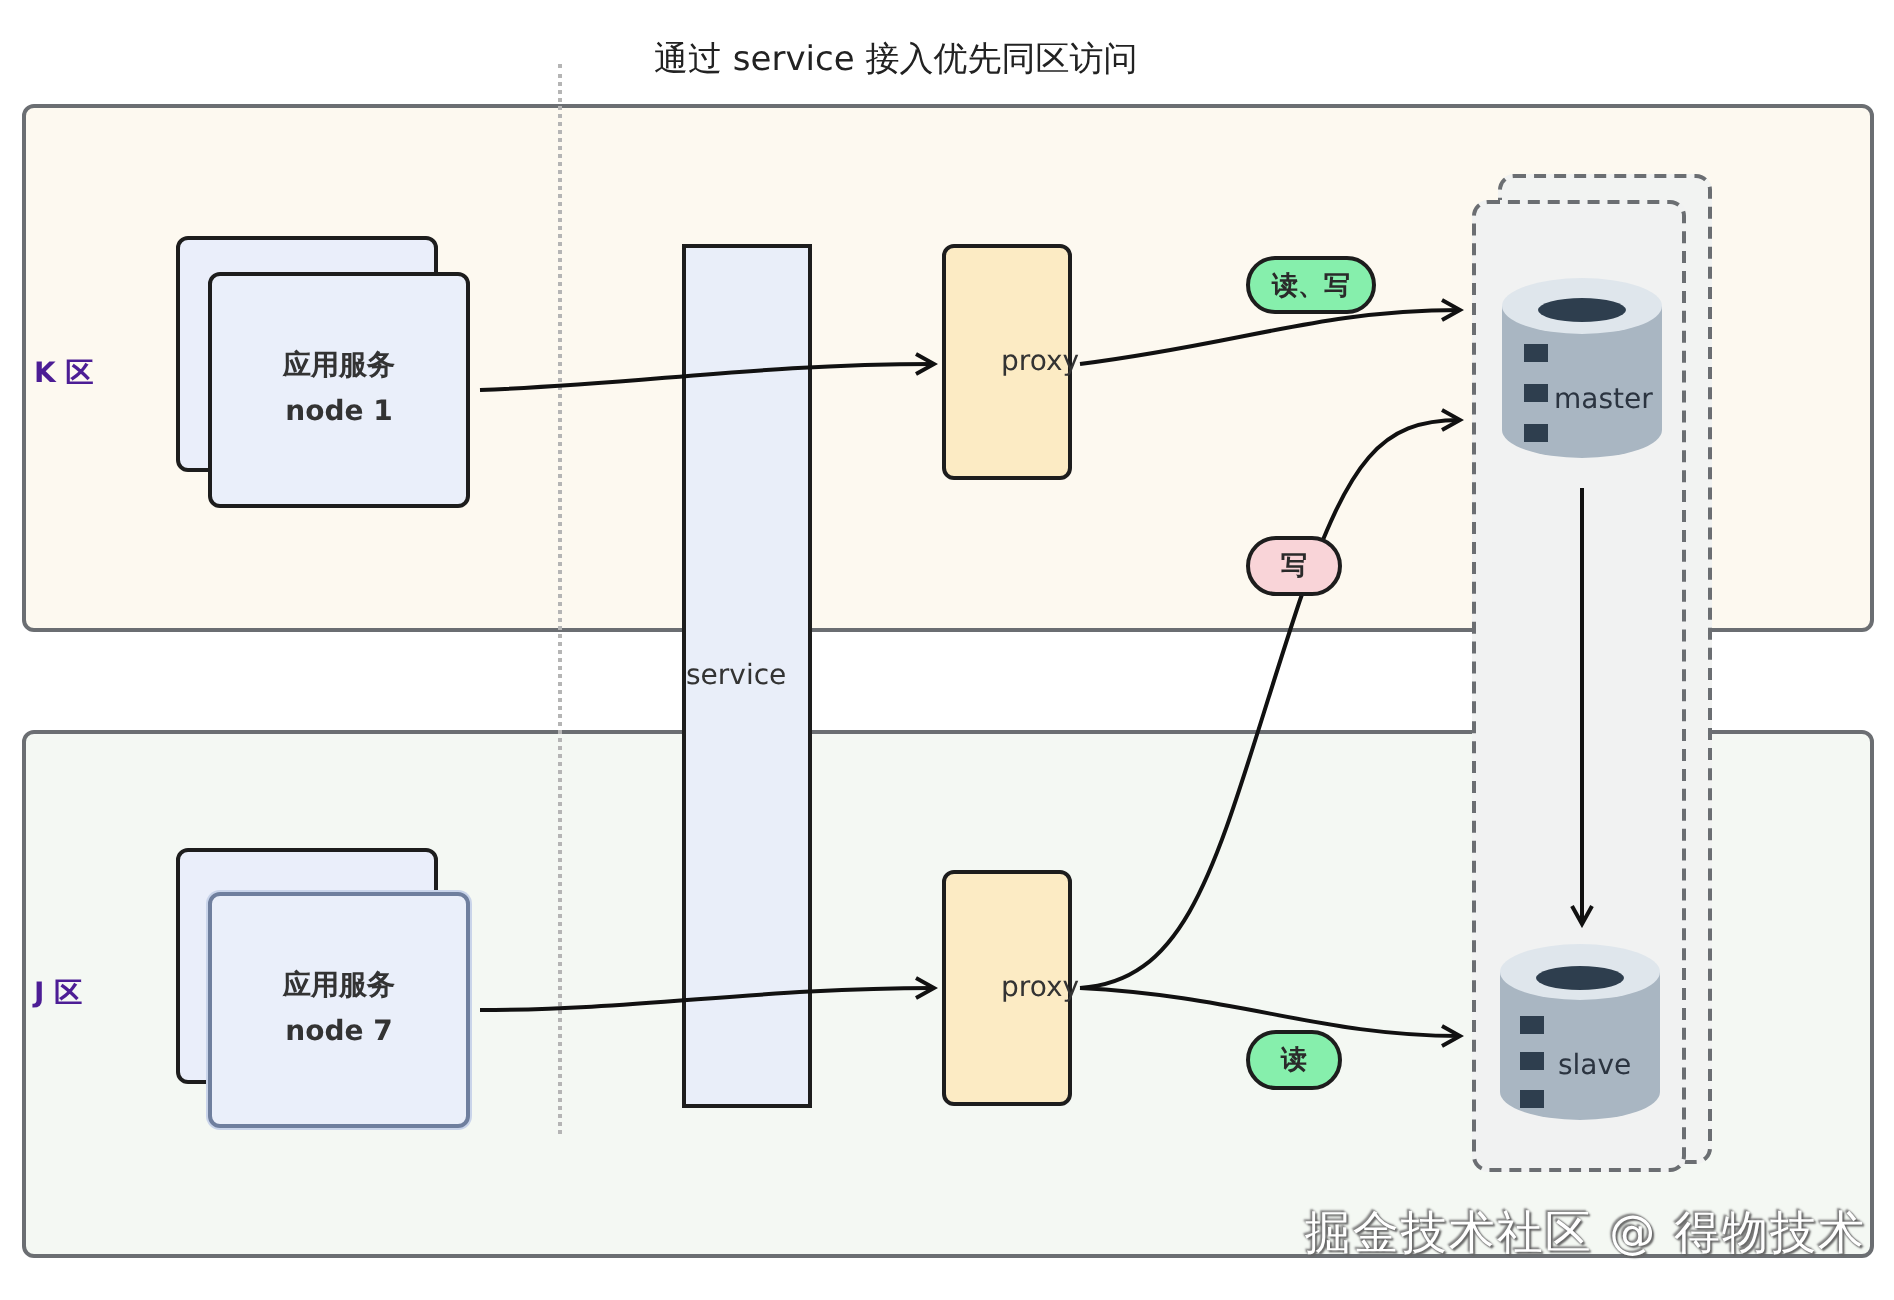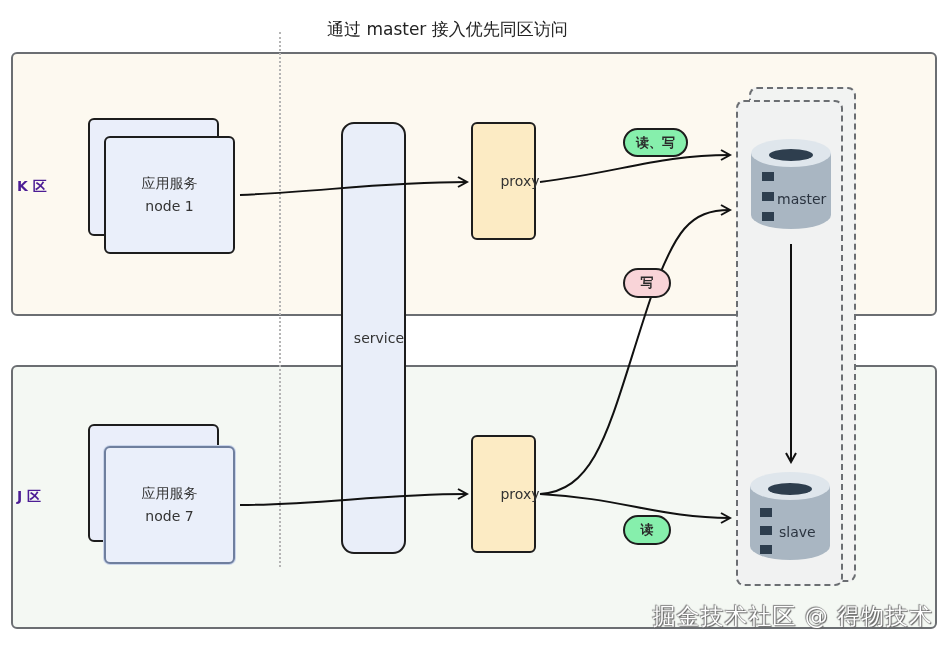--- a/index.html
+++ b/index.html
@@ -8,43 +8,43 @@
     .abs { position:absolute; }
     .title { left:327px; top:18px; font-size:17px; color:#222; white-space:nowrap; }
     .zone { border:2px solid #6b6e72; border-radius:6px; box-sizing:border-box; }
     .zone-k { left:11px; top:52px; width:926px; height:264px; background:#fdf9f0; }
     .zone-j { left:11px; top:365px; width:926px; height:264px; background:#f4f8f3; }
     .zone-label { font-weight:bold; font-size:14px; color:#4c1d95; }
     .divider { left:279px; top:32px; width:0; height:535px; border-left:2px dotted #b5b5b5; }
     .node-back { border:2px solid #1d1d1d; border-radius:6px; background:#eaeefa; box-sizing:border-box; }
     .node-front { border:2px solid #1d1d1d; border-radius:6px; background:#eaeffa; box-sizing:border-box;
                   display:flex; flex-direction:column; align-items:center; justify-content:center;
-                  font-size:14px; color:#333; line-height:23px; }
+                  font-size:14px; color:#333; line-height:23px;font-weight:bold; }
     .node-front.sel { border-color:#6f7f9e; box-shadow:0 0 0 1px #c9d4ea; }
-    .service { left:341px; top:122px; width:65px; height:432px; border:2px solid #1d1d1d; border-radius:13px;
-               background:#e9eef9; box-sizing:border-box; display:flex; align-items:center; justify-content:flex-end;
+    .service { left:341px; top:122px; width:65px; height:432px; border:2px solid #1d1d1d; border-radius:0;
+               background:#e9eef9; box-sizing:border-box; display:flex; align-items:center; justify-content:flex-start;
                font-size:14px; color:#333; }
     .proxy { width:65px; height:118px; border:2px solid #1d1d1d; border-radius:6px; background:#fcebc4;
              box-sizing:border-box; display:flex; align-items:center; justify-content:center; font-size:14px; color:#333;padding-left:33px; }
     .dash { border:2px dashed #6b6e72; border-radius:8px; box-sizing:border-box; }
     .dash-back { left:749px; top:87px; width:107px; height:495px; background:#f2f3f2; }
     .dash-front { left:736px; top:100px; width:107px; height:486px; background:#f1f2f2; }
     .pill { border:2px solid #1d1d1d; border-radius:16px; box-sizing:border-box; display:flex;
             align-items:center; justify-content:center; font-size:13px; font-weight:bold; color:#2a2a2a; }
     .pill-lav { background:#86efac; }
     .pill-pink { background:#f9d4d8; }
     .watermark { right:14px; top:601px; font-size:23px; color:#ffffff; letter-spacing:1px;
                  text-shadow: 0 0 1px #555, 1px 1px 1px #666, -1px -1px 1px #888; white-space:nowrap; }
     svg.overlay { position:absolute; left:0; top:0; }
     .db-label { font-size:14px; fill:#2b3440; font-family:"DejaVu Sans","Liberation Sans",sans-serif; }
   </style>
 </head>
 <body>
 
-<div class="abs title">通过 master 接入优先同区访问</div>
+<div class="abs title">通过 service 接入优先同区访问</div>
 
 <div class="abs zone zone-k"></div>
 <div class="abs zone zone-j"></div>
 <div class="abs zone-label" style="left:17px;top:178px;">K 区</div>
 <div class="abs zone-label" style="left:17px;top:488px;">J 区</div>
 
 <div class="abs divider"></div>
 
 <div class="abs node-back" style="left:88px;top:118px;width:131px;height:118px;"></div>
 <div class="abs node-front" style="left:104px;top:136px;width:131px;height:118px;">

